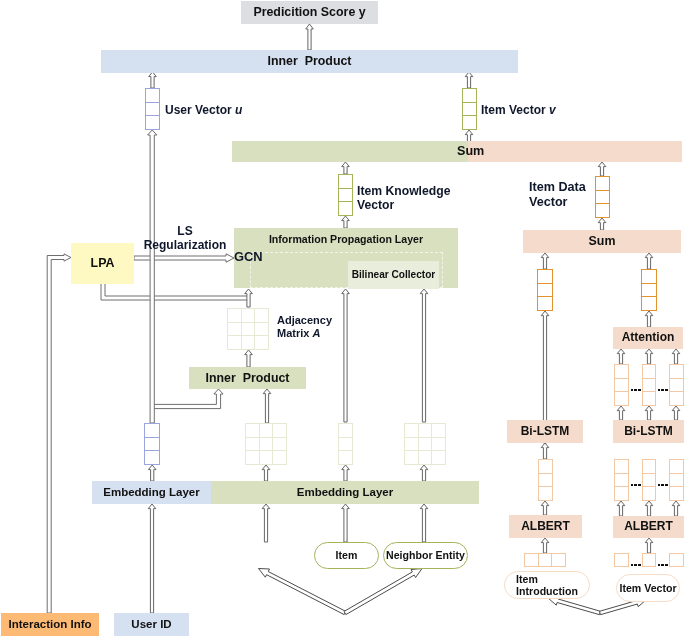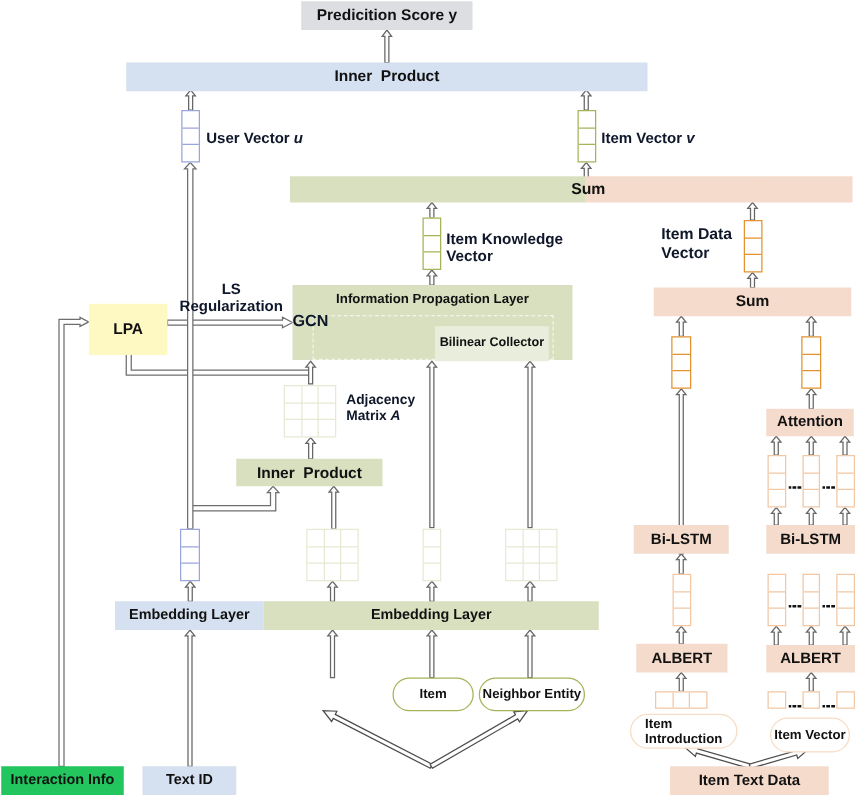--- a/index.html
+++ b/index.html
@@ -150,22 +150,22 @@
       <div style="position: absolute; left: 0px; right: 0px; top: calc(33.3333% - 0.5px); height: 1px; background: rgb(230, 233, 211);"></div>
       <div style="position: absolute; left: 0px; right: 0px; top: calc(66.6667% - 0.5px); height: 1px; background: rgb(230, 233, 211);"></div>
     </div>
 
 <div class="box" style="left:92px;top:481px;width:119px;height:23px;background:#d5e0f0;font-size:11.5px;">Embedding Layer</div>
 <div class="box" style="left:211px;top:481px;width:268px;height:23px;background:#d9e0c0;font-size:11.5px;">Embedding Layer</div>
 
 <div class="box oval" style="left:314px;top:542px;width:65px;height:27px;border:1px solid #a4b458;font-size:10.6px;">Item</div>
 <div class="box oval" style="left:383px;top:542px;width:85px;height:27px;border:1px solid #a4b458;font-size:10.6px;">Neighbor Entity</div>
 
-<div class="box" style="left:1px;top:613px;width:98px;height:23px;background:#22c55e;font-size:11.5px;">Interaction Info</div>
-<div class="box" style="left:114px;top:613px;width:75px;height:23px;background:#d5e0f0;font-size:11.5px;">Text ID</div>
+<div class="box" style="left:1px;top:613px;width:98px;height:23px;background:#fdba74;font-size:11.5px;">Interaction Info</div>
+<div class="box" style="left:114px;top:613px;width:75px;height:23px;background:#d5e0f0;font-size:11.5px;">User ID</div>
 
 <div class="grid" style="left: 537px; top: 269px; width: 16px; height: 42px; border: 1.5px solid rgb(226, 146, 47); position: absolute;">
       <div style="position: absolute; left: 0px; right: 0px; top: calc(33.3333% - 0.5px); height: 1px; background: rgb(226, 146, 47);"></div>
       <div style="position: absolute; left: 0px; right: 0px; top: calc(66.6667% - 0.5px); height: 1px; background: rgb(226, 146, 47);"></div>
     </div>
 <div class="grid" style="left: 641px; top: 269px; width: 16px; height: 42px; border: 1.5px solid rgb(226, 146, 47); position: absolute;">
       <div style="position: absolute; left: 0px; right: 0px; top: calc(33.3333% - 0.5px); height: 1px; background: rgb(226, 146, 47);"></div>
       <div style="position: absolute; left: 0px; right: 0px; top: calc(66.6667% - 0.5px); height: 1px; background: rgb(226, 146, 47);"></div>
     </div>
 
@@ -241,15 +241,14 @@
     </div>
 <div class="dots" style="left:657.5px;top:563.5px;">
       <i></i>
       <i></i>
       <i></i>
     </div>
 
 <div class="box oval" style="left:504px;top:571px;width:86px;height:28px;border:1px solid #f7dcc6;font-size:10.6px;"><span style="display:block"><span>Item</span><br><span>Introduction</span></span></div>
 <div class="box oval" style="left:616px;top:574px;width:64px;height:28px;border:1px solid #f7dcc6;font-size:10.6px;">Item Vector</div>
 
-<div class="box" style="left:536px;top:613px;width:127px;height:23px;background:#f5dbcb;font-size:12px;">Item Text Data</div>
 
 </div>
 
 </body></html>

